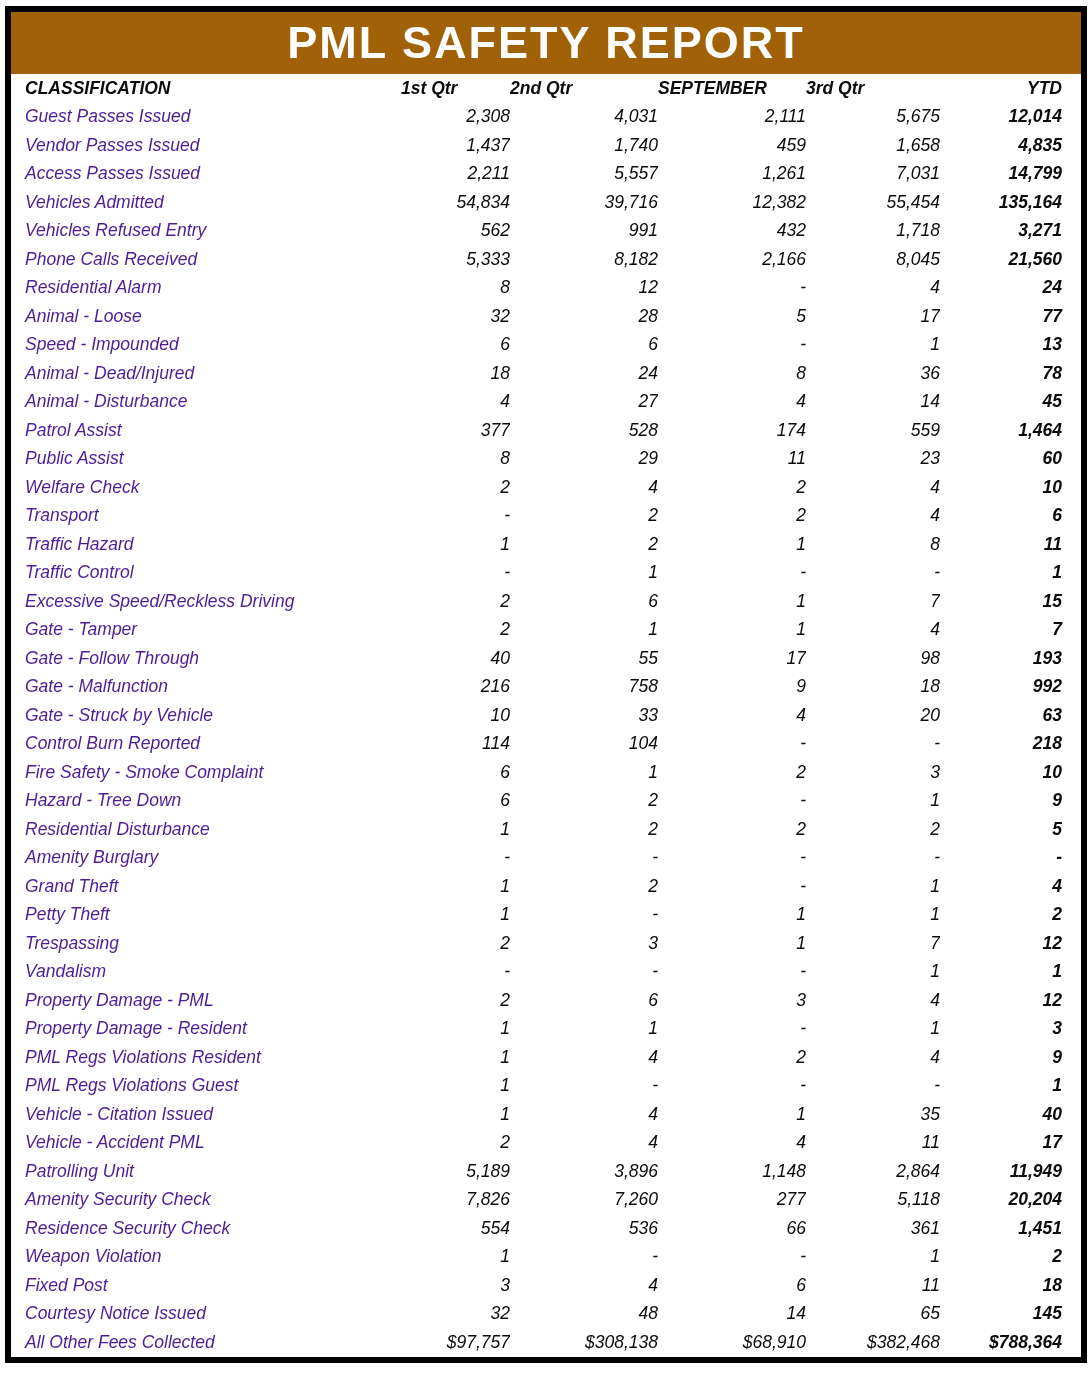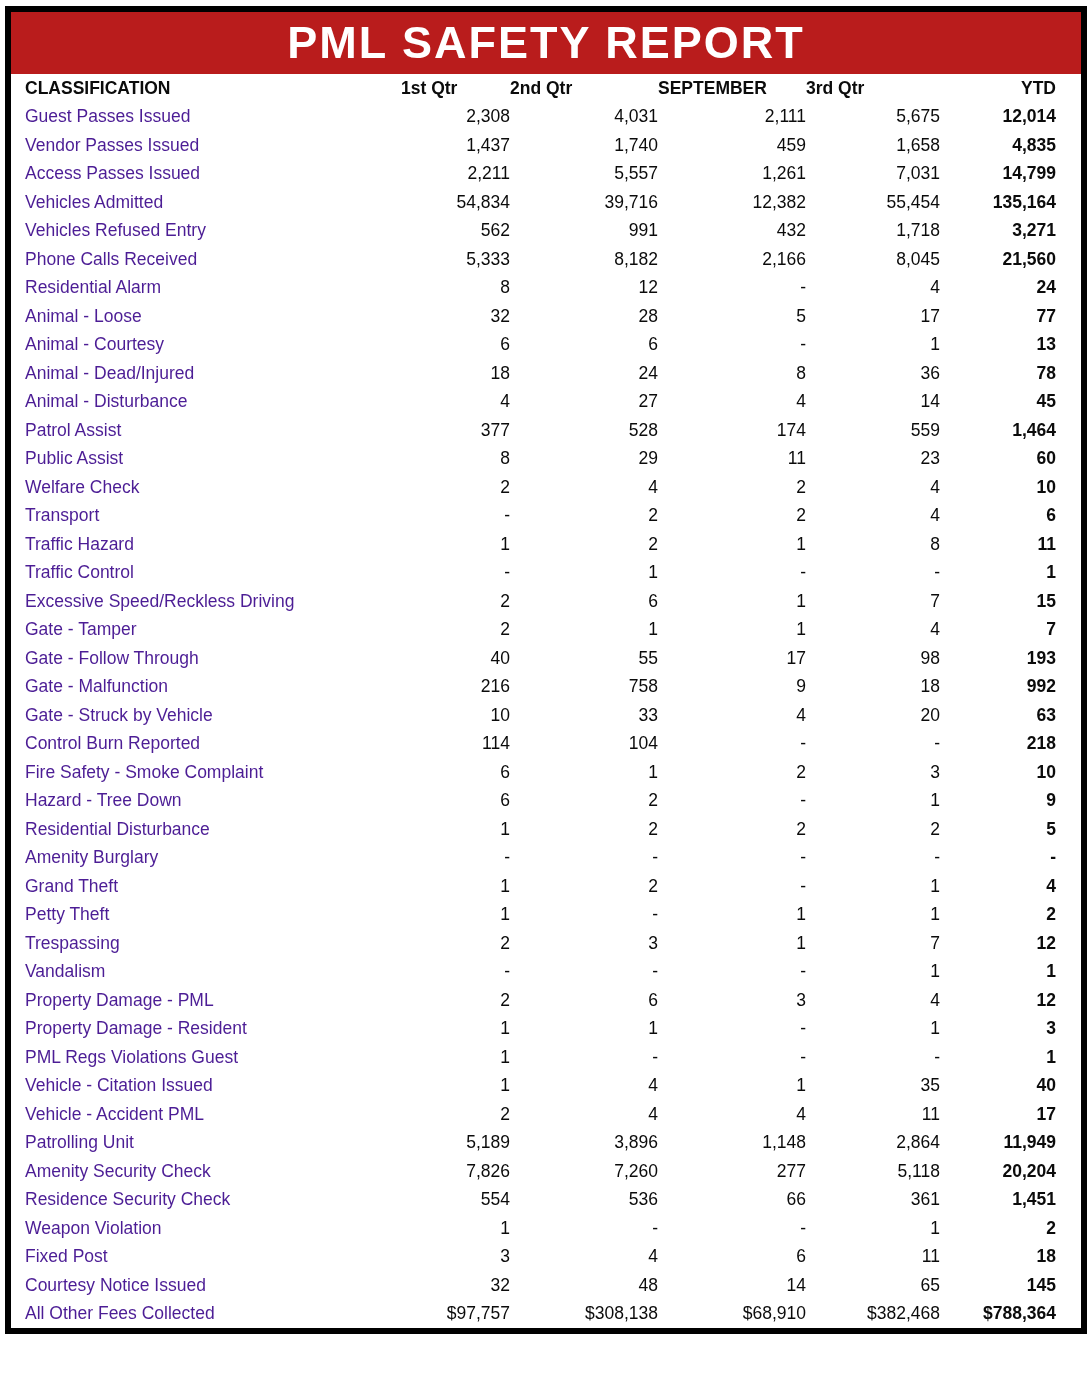--- a/index.html
+++ b/index.html
@@ -9,38 +9,39 @@
     font-family: "Liberation Sans", sans-serif;
   }
   .doc {
     box-sizing: border-box;
     width: 1082px;
     margin: 6px 5px 4px 5px;
     border: 6px solid #000000;
     background: #ffffff;
   }
   .title-band {
-    background: #b91c1c;
+    background: #a16207;
     color: #ffffff;
     height: 62px;
     display: flex;
     align-items: center;
     justify-content: center;
   }
   .title-band span {
     font-weight: 800;
     font-size: 45px;
     letter-spacing: 2px;
     white-space: nowrap;
   }
   table.report {
     width: 100%;
     border-collapse: collapse;
     table-layout: fixed;
     color: #0b0b0b;
+    font-style: italic;
   }
   table.report th,
   table.report td {
     height: 28.5px;
     padding: 0;
     font-size: 17.5px;
     line-height: 1;
     vertical-align: middle;
     white-space: nowrap;
     overflow: hidden;
@@ -53,21 +54,21 @@
   table.report td.label {
     text-align: left;
     padding-left: 14px;
   }
   table.report td.num {
     text-align: right;
   }
   table.report th.ytd,
   table.report td.ytd {
     text-align: right;
-    padding-right: 25px;
+    padding-right: 19px;
     font-weight: 800;
   }
   table.report td.label {
     font-weight: 400;
     color: #4c1d95;
   }
 </style>
 </head>
 <body>
 
@@ -153,21 +154,21 @@
         </tr>
         <tr>
           <td class="label">Animal - Loose</td>
           <td class="num">32</td>
           <td class="num">28</td>
           <td class="num">5</td>
           <td class="num">17</td>
           <td class="num ytd">77</td>
         </tr>
         <tr>
-          <td class="label">Animal - Courtesy</td>
+          <td class="label">Speed - Impounded</td>
           <td class="num">6</td>
           <td class="num">6</td>
           <td class="num">-</td>
           <td class="num">1</td>
           <td class="num ytd">13</td>
         </tr>
         <tr>
           <td class="label">Animal - Dead/Injured</td>
           <td class="num">18</td>
           <td class="num">24</td>
@@ -353,20 +354,28 @@
         </tr>
         <tr>
           <td class="label">Property Damage - Resident</td>
           <td class="num">1</td>
           <td class="num">1</td>
           <td class="num">-</td>
           <td class="num">1</td>
           <td class="num ytd">3</td>
         </tr>
         <tr>
+          <td class="label">PML Regs Violations Resident</td>
+          <td class="num">1</td>
+          <td class="num">4</td>
+          <td class="num">2</td>
+          <td class="num">4</td>
+          <td class="num ytd">9</td>
+        </tr>
+        <tr>
           <td class="label">PML Regs Violations Guest</td>
           <td class="num">1</td>
           <td class="num">-</td>
           <td class="num">-</td>
           <td class="num">-</td>
           <td class="num ytd">1</td>
         </tr>
         <tr>
           <td class="label">Vehicle - Citation Issued</td>
           <td class="num">1</td>

